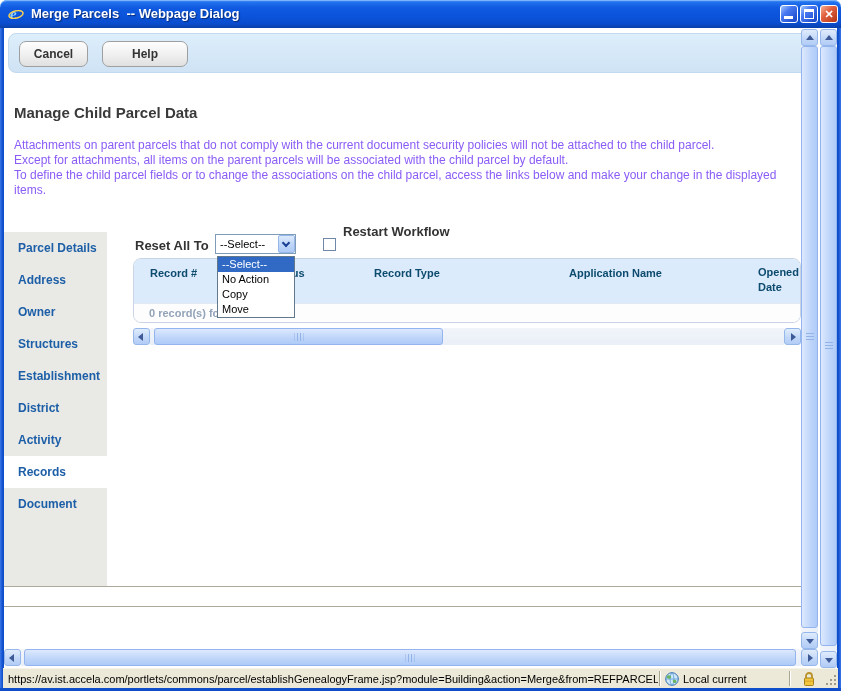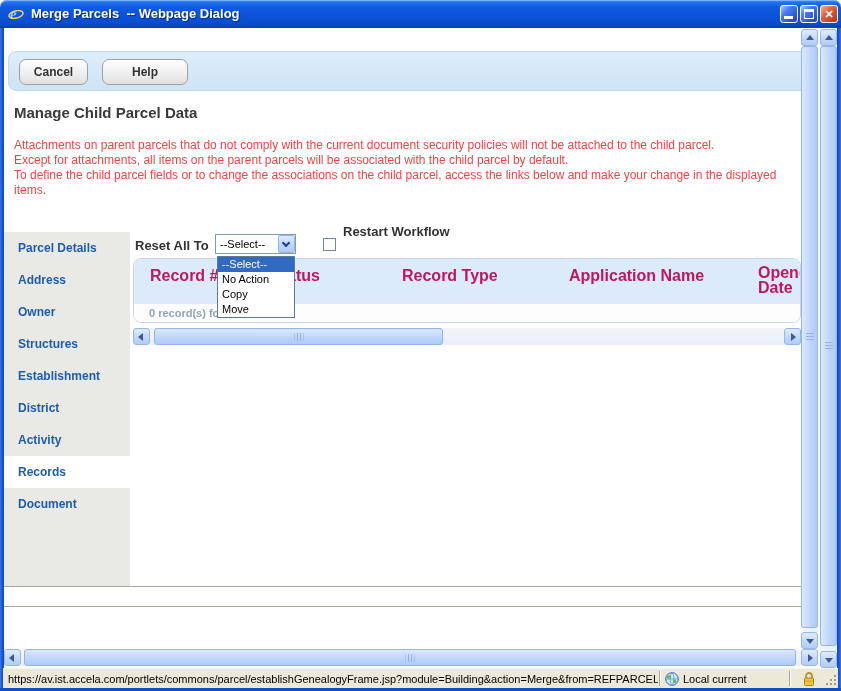--- a/index.html
+++ b/index.html
@@ -20,51 +20,51 @@
   .glyph-min{position:absolute;left:3px;bottom:3px;width:9px;height:3px;background:#fff;}
   .glyph-max{position:absolute;left:3px;top:3px;width:10px;height:10px;border:1px solid #fff;border-top-width:3px;}
   .glyph-close{display:block;text-align:center;color:#fff;font-weight:bold;font-size:11px;line-height:16px;}
   .frame-left{position:absolute;left:0;top:28px;bottom:0;width:4px;background:linear-gradient(90deg,#3a76e8,#0f4ecb 70%);}
   .frame-right{position:absolute;right:0;top:28px;bottom:0;width:4px;background:linear-gradient(270deg,#3a76e8,#0f4ecb 70%);}
   .frame-bottom{position:absolute;left:0;right:0;bottom:0;height:3px;background:#0f4ecb;}
 
   
   .main{position:absolute;left:4px;right:4px;top:28px;bottom:23px;background:#fff;overflow:hidden;}
 
-  .toolbar{position:absolute;left:4px;top:23px;width:802px;height:40px;border-radius:8px;
+  .toolbar{position:absolute;left:4px;top:5px;width:802px;height:40px;border-radius:8px;
     background:linear-gradient(180deg,#ddeefb,#cfe3f5);border:1px solid #c2d9ee;padding-left:36px;}
   .tb-btn{position:absolute;top:7px;height:26px;border:1px solid #9f9f9f;border-radius:7px;
     background:linear-gradient(180deg,#fefefe,#efefef 55%,#e0e0e0);font-size:12px;font-weight:600;color:#333;
     text-align:center;line-height:24px;cursor:pointer;}
   .tb-cancel{left:10px;width:69px;} .tb-help{left:93px;width:86px;}
 
   .heading{position:absolute;left:10px;top:76px;font-size:15px;font-weight:bold;color:#3a3a3a;}
-  .desc{position:absolute;left:10px;top:110px;width:796px;font-size:12px;color:#ef4444;line-height:15px;}
-
-  
-  .sidebar{position:absolute;left:0;top:204px;width:126px;height:354px;background:#e9e9e6;}
+  .desc{position:absolute;left:10px;top:110px;width:796px;font-size:12px;color:#8b5cf6;line-height:15px;}
+
+  
+  .sidebar{position:absolute;left:0;top:204px;width:103px;height:354px;background:#e9e9e6;}
   .side-item{height:32px;line-height:32px;padding-left:14px;font-size:12px;font-weight:bold;color:#1d5fa7;cursor:pointer;white-space:nowrap;}
   .side-item.active{background:#fff;}
 
   
   .reset-label{position:absolute;left:131px;top:210px;font-size:13px;font-weight:bold;color:#333;}
   .sel{position:absolute;left:211px;top:206px;width:81px;height:20px;border:1px solid #7f9db9;background:#fff;
     font-size:11px;line-height:18px;padding-left:4px;color:#000;cursor:default;}
   .sel-arrow{position:absolute;right:0;top:0;width:17px;height:18px;border:1px solid #95b7ea;border-radius:2px;
     background:linear-gradient(180deg,#dce9fb,#bfd6f8 55%,#aecaf6);}
   .sel-chev{position:absolute;left:4px;top:4px;width:6px;height:6px;border-right:2px solid #1c3f94;border-bottom:2px solid #1c3f94;transform:rotate(45deg);}
   .xp-checkbox{position:absolute;left:319px;top:210px;width:13px;height:13px;background:#fff;border:1px solid #6f87a8;cursor:pointer;}
   .restart-label{position:absolute;left:339px;top:196px;font-size:13px;font-weight:bold;color:#333;}
 
   
   .grid{position:absolute;left:129px;top:230px;width:668px;height:65px;background:#fff;
     border:1px solid #c9d5e5;border-radius:8px;overflow:hidden;}
   .grid-head{position:relative;height:44px;background:#dcebfb;}
-  .gh{position:absolute;top:8px;font-size:16px;font-weight:bold;color:#be185d;white-space:nowrap;}
-  .gh-record{left:16px;} .gh-status{left:137px;} .gh-rtype{left:268px;} .gh-appname{left:435px;}
+  .gh{position:absolute;top:8px;font-size:11px;font-weight:bold;color:#0c4a6e;white-space:nowrap;}
+  .gh-record{left:16px;} .gh-status{left:137px;} .gh-rtype{left:240px;} .gh-appname{left:435px;}
   .gh-opened{left:624px;top:6px;width:54px;white-space:normal;line-height:15px;}
   .grid-row{position:relative;height:19px;border-top:1px solid #e3e9f2;background:#fdfdfe;}
   .count-text{position:absolute;left:15px;top:0;font-size:11px;font-weight:bold;color:#93a3b8;line-height:18px;}
 
   
   .dd-list{position:absolute;left:213px;top:228px;width:78px;background:#fff;border:1px solid #64788c;z-index:40;}
   .dd-opt{height:15px;line-height:15px;padding-left:4px;font-size:11px;color:#000;white-space:nowrap;cursor:pointer;}
   .dd-opt.hl{background:#316ac5;color:#fff;}
 
   

